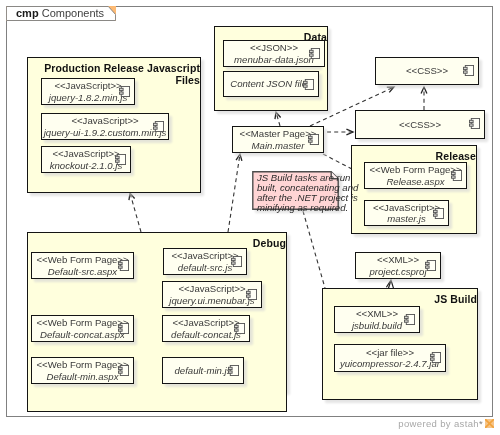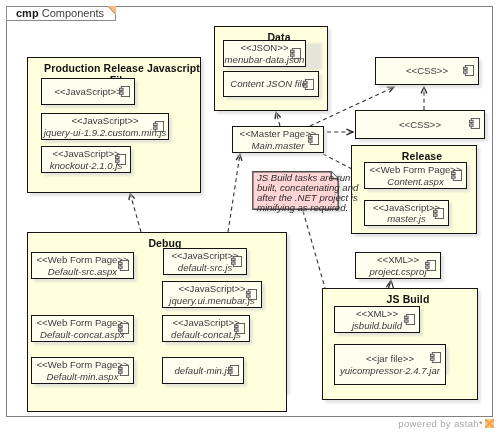--- a/index.html
+++ b/index.html
@@ -14,21 +14,21 @@
   #frame-tab{position:absolute;left:6px;top:6px;height:15px;
              box-sizing:border-box;background:#fdba74;}
   #frame-tab .tabshape{position:absolute;left:0;top:0;width:100%;height:100%;}
   #frame-tab .lbl{position:absolute;left:10px;top:1px;white-space:nowrap;
                   font-size:11px;color:#404040;line-height:13px;}
   #frame-tab .lbl b{font-weight:bold;color:#1a1a1a;}
 
   
   .pkg{position:absolute;box-sizing:border-box;background:#ffffdd;
        border:1.6px solid #141414;}
-  .pkg-title{position:absolute;left:16px;right:0;top:4px;text-align:center;
+  .pkg-title{position:absolute;left:16px;right:0;top:4px;text-align:right;
              font-size:10.5px;font-weight:bold;color:#111111;letter-spacing:.1px;}
 
   
   .cmp{position:absolute;box-sizing:border-box;background:#fffff0;
        border:1.6px solid #141414;}
   .cmp-txt{position:absolute;left:2px;right:2px;top:0;bottom:0;
            display:flex;flex-direction:column;align-items:center;
            justify-content:center;font-size:9.6px;color:#3a3a3a;
            line-height:11.5px;white-space:nowrap;}
   .cmp-txt .st{display:block;}
@@ -146,20 +146,21 @@
       <div class="pkg-title">Debug</div>
     </div>
     <div class="sh" style="left: 325px; top: 291px; width: 156px; height: 112px;"></div>
     <div class="pkg" style="left: 322px; top: 288px; width: 156px; height: 112px;">
       <div class="pkg-title">JS Build</div>
     </div>
     <div class="sh" style="left: 44px; top: 81px; width: 94px; height: 27px;"></div>
     <div class="cmp" style="left: 41px; top: 78px; width: 94px; height: 27px;">
       <div class="cmp-txt">
         <span class="st">&lt;&lt;JavaScript&gt;&gt;</span>
+        <span class="nm">jquery-1.8.2.min.js</span>
       </div>
       <div class="cmp-icon"><svg viewBox="0 0 12 12">
           <rect x="2.5" y="0.5" width="9" height="11" fill="#fffff6" stroke="#555" stroke-width="1"></rect>
           <rect x="0.5" y="2.5" width="4" height="2.5" fill="#d6d6d0" stroke="#555" stroke-width="1"></rect>
           <rect x="0.5" y="6.5" width="4" height="2.5" fill="#d6d6d0" stroke="#555" stroke-width="1"></rect>
         </svg></div>
     </div>
     <div class="sh" style="left: 44px; top: 116px; width: 128px; height: 27px;"></div>
     <div class="cmp" style="left: 41px; top: 113px; width: 128px; height: 27px;">
       <div class="cmp-txt">
@@ -178,21 +179,21 @@
         <span class="st">&lt;&lt;JavaScript&gt;&gt;</span>
         <span class="nm">knockout-2.1.0.js</span>
       </div>
       <div class="cmp-icon"><svg viewBox="0 0 12 12">
           <rect x="2.5" y="0.5" width="9" height="11" fill="#fffff6" stroke="#555" stroke-width="1"></rect>
           <rect x="0.5" y="2.5" width="4" height="2.5" fill="#d6d6d0" stroke="#555" stroke-width="1"></rect>
           <rect x="0.5" y="6.5" width="4" height="2.5" fill="#d6d6d0" stroke="#555" stroke-width="1"></rect>
         </svg></div>
     </div>
     <div class="sh" style="left: 226px; top: 43px; width: 96px; height: 27px;"></div>
-    <div class="cmp" style="left: 223px; top: 40px; width: 83px; height: 27px;">
+    <div class="cmp" style="left: 223px; top: 40px; width: 102px; height: 27px;">
       <div class="cmp-txt">
         <span class="st">&lt;&lt;JSON&gt;&gt;</span>
         <span class="nm">menubar-data.json</span>
       </div>
       <div class="cmp-icon"><svg viewBox="0 0 12 12">
           <rect x="2.5" y="0.5" width="9" height="11" fill="#fffff6" stroke="#555" stroke-width="1"></rect>
           <rect x="0.5" y="2.5" width="4" height="2.5" fill="#d6d6d0" stroke="#555" stroke-width="1"></rect>
           <rect x="0.5" y="6.5" width="4" height="2.5" fill="#d6d6d0" stroke="#555" stroke-width="1"></rect>
         </svg></div>
     </div>
@@ -238,21 +239,21 @@
       <div class="cmp-icon"><svg viewBox="0 0 12 12">
           <rect x="2.5" y="0.5" width="9" height="11" fill="#fffff6" stroke="#555" stroke-width="1"></rect>
           <rect x="0.5" y="2.5" width="4" height="2.5" fill="#d6d6d0" stroke="#555" stroke-width="1"></rect>
           <rect x="0.5" y="6.5" width="4" height="2.5" fill="#d6d6d0" stroke="#555" stroke-width="1"></rect>
         </svg></div>
     </div>
     <div class="sh" style="left: 367px; top: 165px; width: 103px; height: 27px;"></div>
     <div class="cmp" style="left: 364px; top: 162px; width: 103px; height: 27px;">
       <div class="cmp-txt">
         <span class="st">&lt;&lt;Web Form Page&gt;&gt;</span>
-        <span class="nm">Content.aspx</span>
+        <span class="nm">Release.aspx</span>
       </div>
       <div class="cmp-icon"><svg viewBox="0 0 12 12">
           <rect x="2.5" y="0.5" width="9" height="11" fill="#fffff6" stroke="#555" stroke-width="1"></rect>
           <rect x="0.5" y="2.5" width="4" height="2.5" fill="#d6d6d0" stroke="#555" stroke-width="1"></rect>
           <rect x="0.5" y="6.5" width="4" height="2.5" fill="#d6d6d0" stroke="#555" stroke-width="1"></rect>
         </svg></div>
     </div>
     <div class="sh" style="left: 367px; top: 203px; width: 85px; height: 26px;"></div>
     <div class="cmp" style="left: 364px; top: 200px; width: 85px; height: 26px;">
       <div class="cmp-txt">
@@ -366,21 +367,21 @@
         <span class="st">&lt;&lt;XML&gt;&gt;</span>
         <span class="nm">jsbuild.build</span>
       </div>
       <div class="cmp-icon"><svg viewBox="0 0 12 12">
           <rect x="2.5" y="0.5" width="9" height="11" fill="#fffff6" stroke="#555" stroke-width="1"></rect>
           <rect x="0.5" y="2.5" width="4" height="2.5" fill="#d6d6d0" stroke="#555" stroke-width="1"></rect>
           <rect x="0.5" y="6.5" width="4" height="2.5" fill="#d6d6d0" stroke="#555" stroke-width="1"></rect>
         </svg></div>
     </div>
     <div class="sh" style="left: 337px; top: 347px; width: 112px; height: 28px;"></div>
-    <div class="cmp" style="left: 334px; top: 344px; width: 112px; height: 41px;">
+    <div class="cmp" style="left: 334px; top: 344px; width: 112px; height: 28px;">
       <div class="cmp-txt">
         <span class="st">&lt;&lt;jar file&gt;&gt;</span>
         <span class="nm">yuicompressor-2.4.7.jar</span>
       </div>
       <div class="cmp-icon"><svg viewBox="0 0 12 12">
           <rect x="2.5" y="0.5" width="9" height="11" fill="#fffff6" stroke="#555" stroke-width="1"></rect>
           <rect x="0.5" y="2.5" width="4" height="2.5" fill="#d6d6d0" stroke="#555" stroke-width="1"></rect>
           <rect x="0.5" y="6.5" width="4" height="2.5" fill="#d6d6d0" stroke="#555" stroke-width="1"></rect>
         </svg></div>
     </div>

